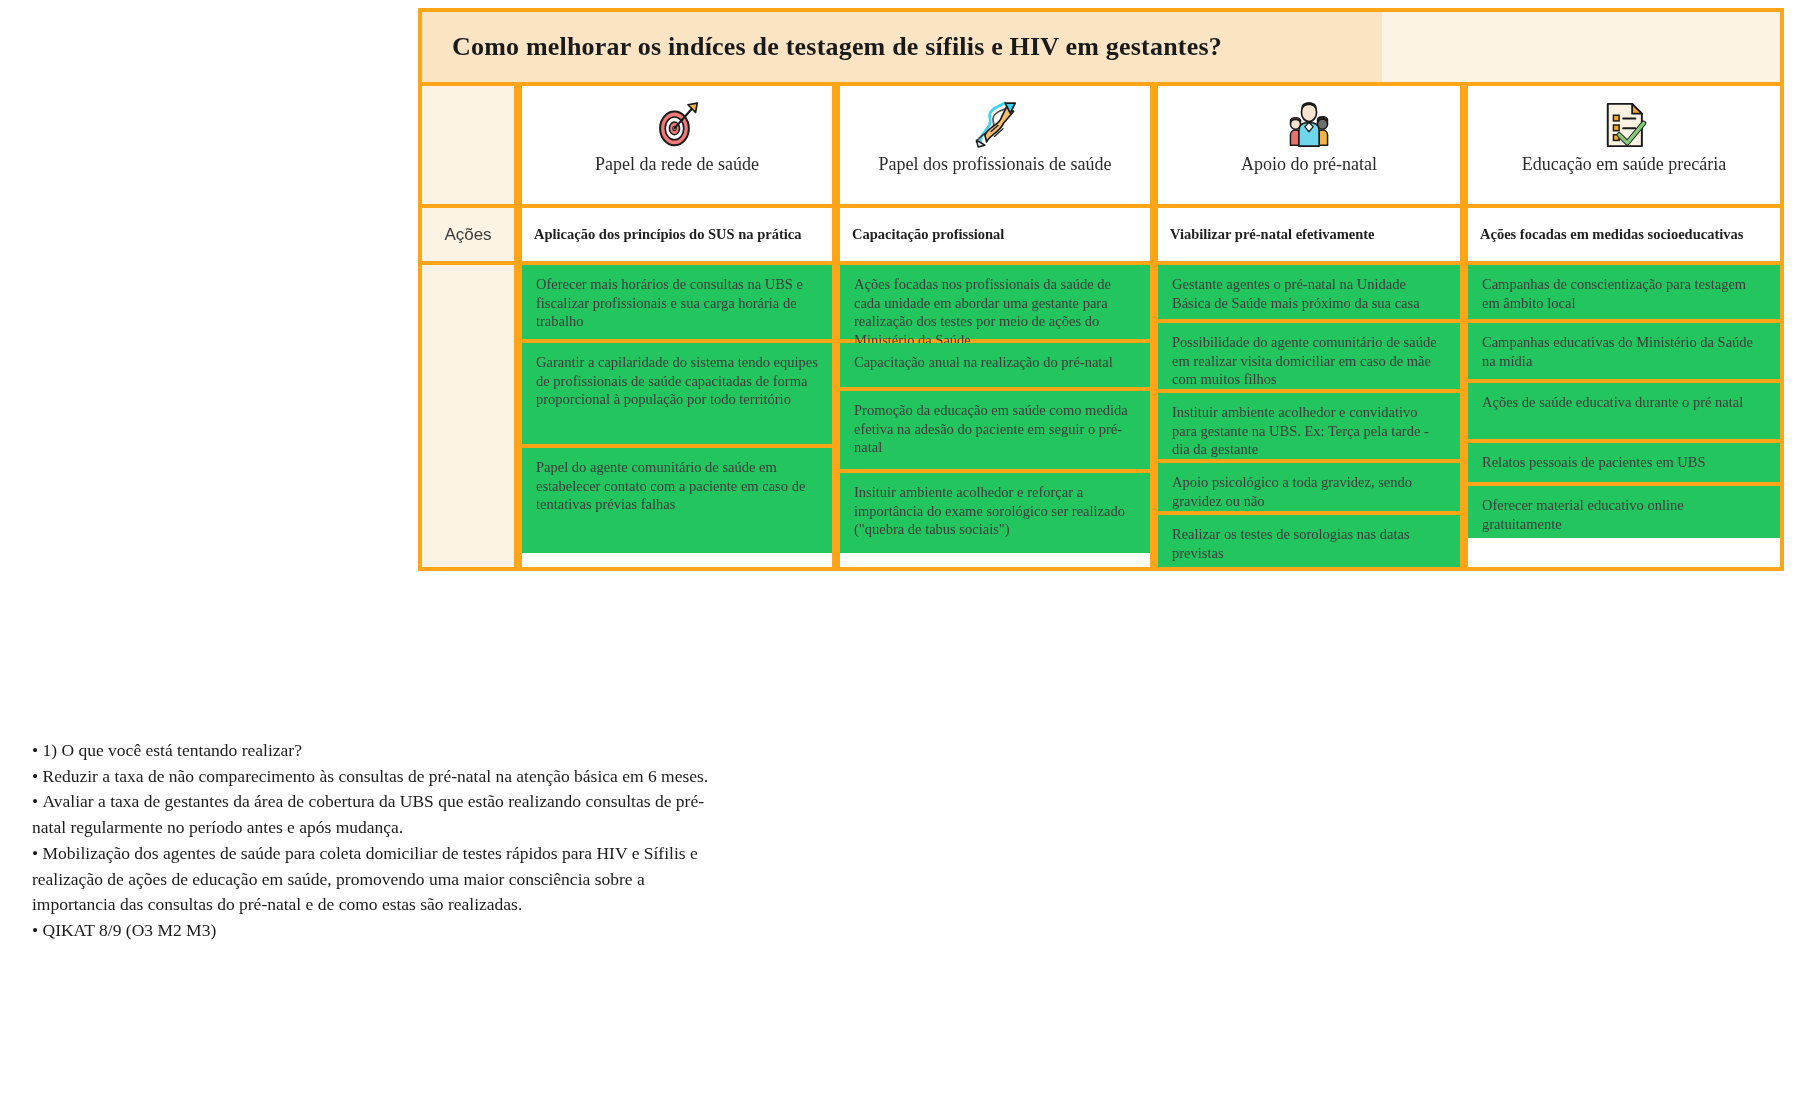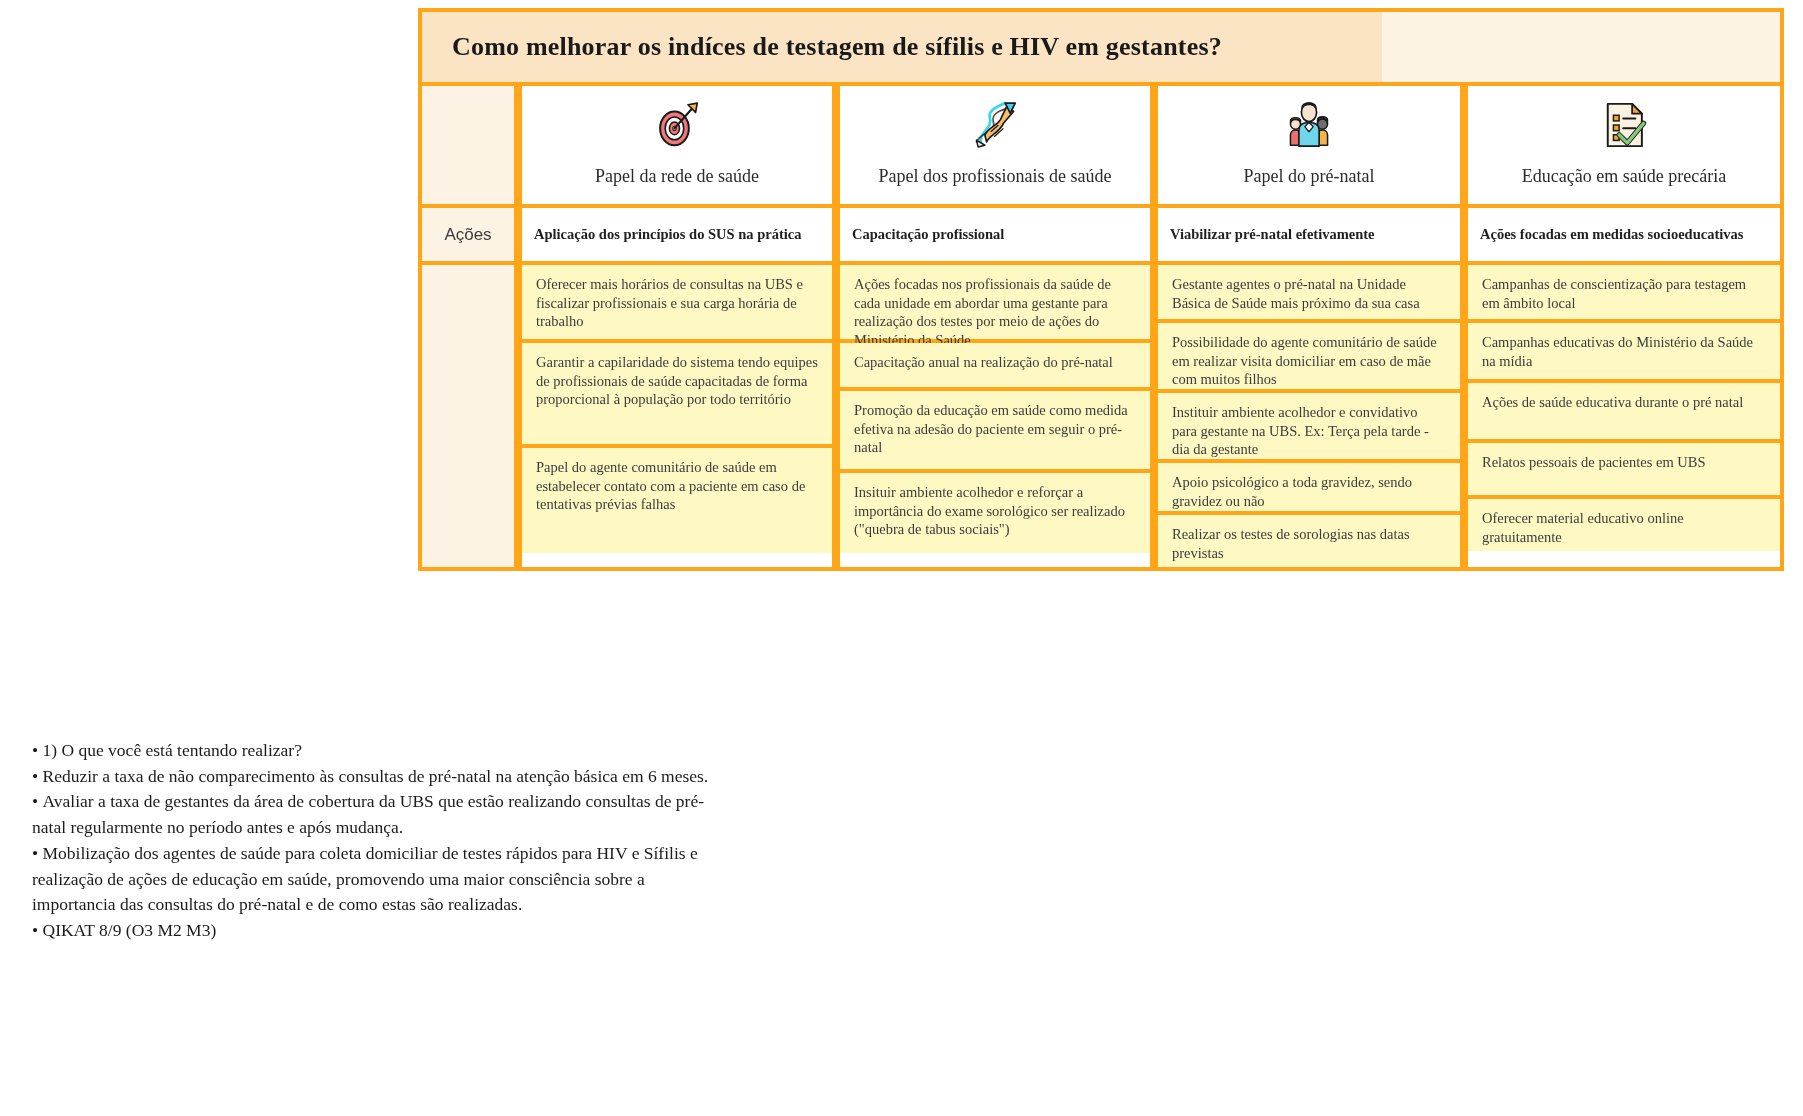--- a/index.html
+++ b/index.html
@@ -98,21 +98,20 @@
     padding-top: 10px;
     box-sizing: border-box;
   }
   .hdr-icon {
     height: 58px;
     display: flex;
     align-items: center;
     justify-content: center;
   }
   .hdr-label {
-    margin-top: 12px;
     font-size: 18px;
     color: #2b2b2b;
     font-family: "Liberation Serif", "DejaVu Serif", serif;
     text-align: center;
     white-space: nowrap;
   }
 
   
   .rowlabel {
     font-family: "Liberation Sans", "DejaVu Sans", sans-serif;
@@ -143,21 +142,21 @@
   
   .stack {
     display: flex;
     flex-direction: column;
     width: 100%;
     height: 100%;
     box-sizing: border-box;
   }
   .sub {
     border-bottom: 4px solid #FFA517;
-    background: #fef9c3;
+    background: #22c55e;
     box-sizing: border-box;
     padding: 10px 14px 10px 14px;
     display: flex;
     align-items: flex-start;
   }
   .sub:last-child { border-bottom: none; }
   .sub p {
     margin: 0;
     font-size: 14.5px;
     color: #3c3c3c;
@@ -261,21 +260,21 @@
               <path d="M42 56 L42 44 C42 40 45 38 48 38 C51 38 54 40 54 44 L54 56 Z" fill="#F4B44A" stroke="#1a1a1a" stroke-width="1.8" stroke-linejoin="round"></path>
               <circle cx="48" cy="31" r="6" fill="#6E6E6E" stroke="#1a1a1a" stroke-width="1.8"></circle>
               <path d="M42 30 C42 23 54 23 54 30 L54 26 C54 21 42 21 42 26 Z" fill="#2b2b2b" stroke="#1a1a1a" stroke-width="1.6"></path>
 
               <path d="M20 57 L20 38 C20 32 25 29 32 29 C39 29 44 32 44 38 L44 57 Z" fill="#6FD6EC" stroke="#1a1a1a" stroke-width="2" stroke-linejoin="round"></path>
               <path d="M32 29 L27 34 L32 40 L37 34 Z" fill="#ffffff" stroke="#1a1a1a" stroke-width="1.5" stroke-linejoin="round"></path>
               <ellipse cx="32" cy="17" rx="9" ry="11" fill="#F6E2CE" stroke="#1a1a1a" stroke-width="2"></ellipse>
               <path d="M23 16 C23 6 41 6 41 16 L41 11 C41 3 23 3 23 11 Z" fill="#1a1a1a"></path>
             </svg>
           </div>
-          <div class="hdr-label">Papel do pré-natal</div>
+          <div class="hdr-label">Apoio do pré-natal</div>
         </div>
       </td>
 
       <td class="cell hdr-cell">
         <div class="hdr-inner">
           <div class="hdr-icon">
             <svg width="52" height="52" viewBox="0 0 64 64" aria-hidden="true">
               <path d="M12 6 L42 6 L54 18 L54 58 L12 58 Z" fill="#FBF2E2" stroke="#1a1a1a" stroke-width="2.4" stroke-linejoin="round"></path>
               <path d="M42 6 L42 18 L54 18 Z" fill="#F4A62A" stroke="#1a1a1a" stroke-width="2.2" stroke-linejoin="round"></path>
               <rect x="19" y="20" width="7" height="7" fill="#F4A62A" stroke="#1a1a1a" stroke-width="1.8"></rect>
@@ -377,21 +376,21 @@
         <div class="stack">
           <div class="sub" style="height:58px">
                 <p>Campanhas de conscientização para testagem em âmbito local</p>
               </div>
           <div class="sub" style="height:60px">
                 <p>Campanhas educativas do Ministério da Saúde na mídia</p>
               </div>
           <div class="sub" style="height:60px">
                 <p>Ações de saúde educativa durante o pré natal</p>
               </div>
-          <div class="sub" style="height:56px">
+          <div class="sub" style="height:43px">
                 <p>Relatos pessoais de pacientes em UBS</p>
               </div>
           <div class="sub" style="height:52px">
                 <p>Oferecer material educativo online gratuitamente</p>
               </div>
         </div>
       </td>
     </tr>
   </tbody>
     </table>

